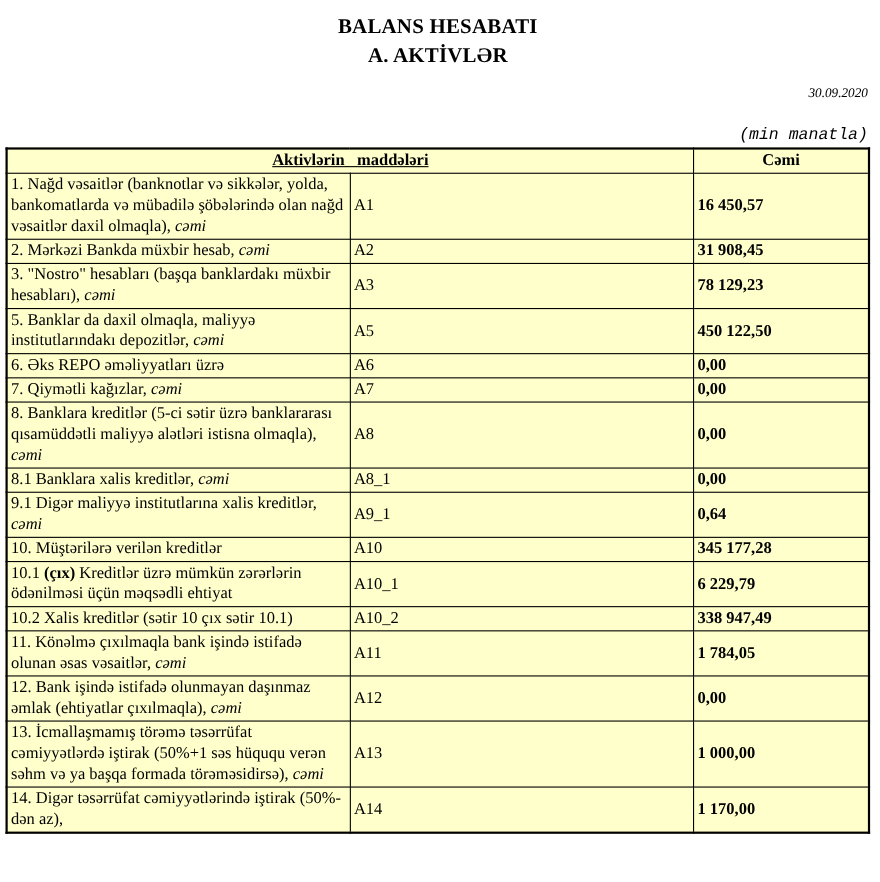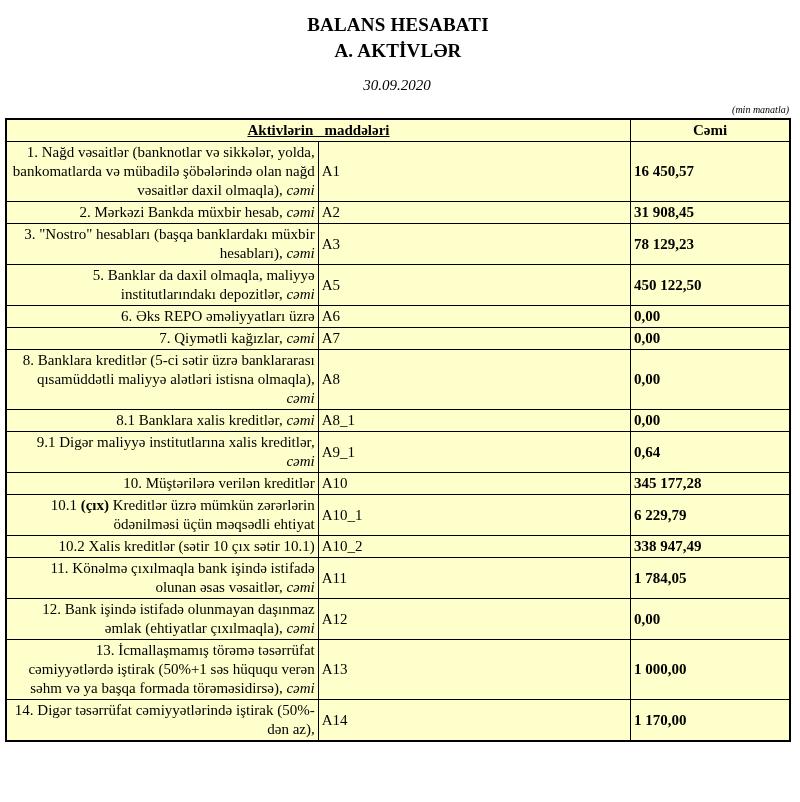--- a/index.html
+++ b/index.html
@@ -20,33 +20,34 @@
     border-radius: 24px;
   }
   .doc-title {
     text-align: center;
     font-weight: bold;
     font-size: 19px;
     line-height: 26px;
     letter-spacing: 0.2px;
   }
   .date-line {
-    text-align: center;
+    text-align: right;
     font-style: italic;
-    font-size: 15px;
+    font-size: 12px;
     margin-top: 13px;
     padding-right: 2px;
   }
   .unit-line {
     text-align: right;
     font-style: italic;
-    font-size: 10px;
-    margin-top: 10px;
+    font-size: 15px;
+    margin-top: 22px;
     margin-bottom: 3px;
     padding-right: 2px;
+    font-family: Liberation Mono, monospace;
   }
   table.assets {
     width: 100%;
     border-collapse: collapse;
     background: var(--cell-bg, #FFFFCC);
     table-layout: fixed;
   }
   table.assets th, table.assets td {
     border: 1px solid #000;
     font-size: 15px;
@@ -65,21 +66,21 @@
     text-decoration: underline;
   }
   th.h-total {
     text-align: center;
     font-weight: bold;
     font-size: 16px;
     border-bottom: 2px solid #000;
     border-left: 3px solid #000;
     width: 152px;
   }
-  td.c-desc { text-align: right; }
+  td.c-desc { text-align: left; }
   td.c-code { width: 62px; }
   td.c-val  {
     text-align: left;
     width: 152px;
     border-left: 3px solid #000;
     padding-right: 5px;
     font-weight: bold;
   }
   .seg-italic { font-style: italic; }
   .seg-bold { font-weight: bold; }

